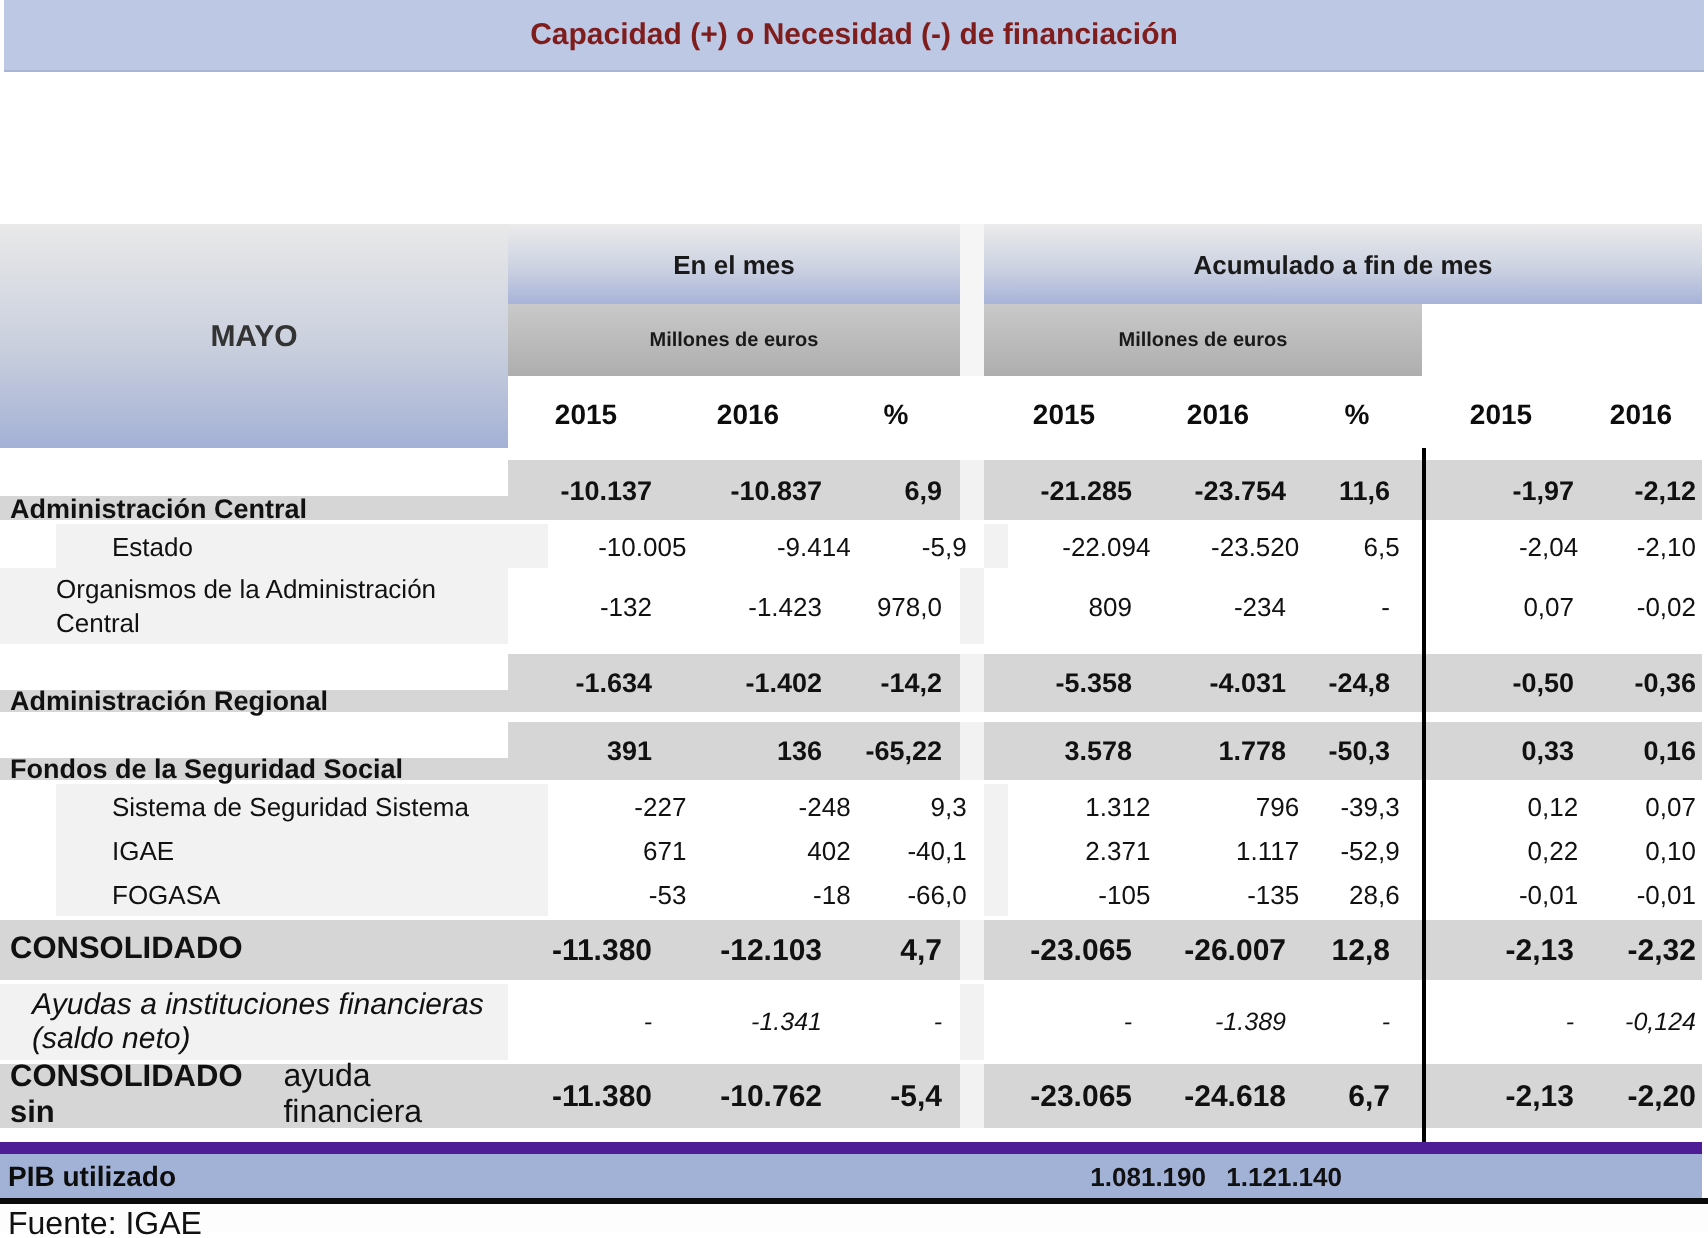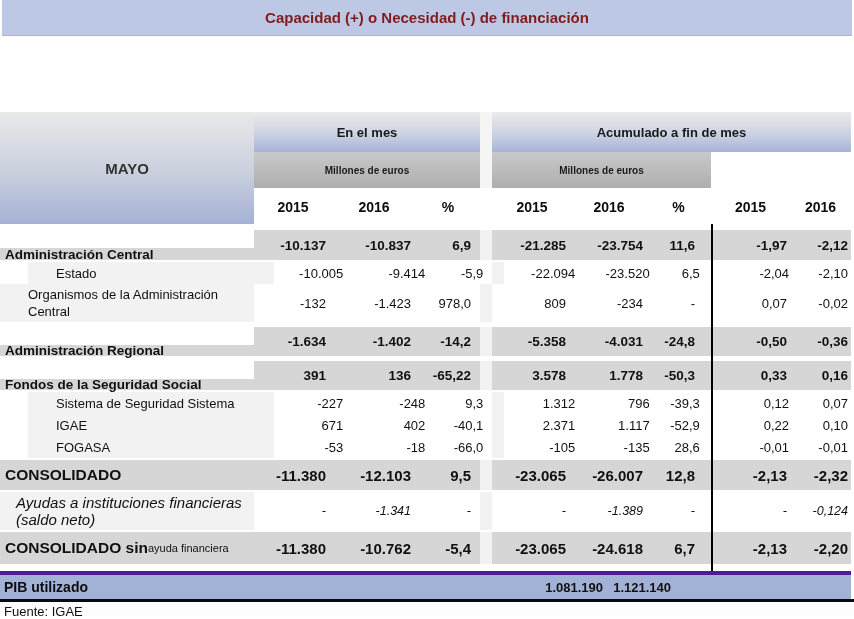--- a/index.html
+++ b/index.html
@@ -57,38 +57,38 @@
   .row-sub .num{background:#fff;}
 
   .row-sub2{height:38px;}
   .row-sub2 .cl{display:flex;flex-direction:column;justify-content:center;padding-left:28px;font-size:13px;line-height:17px;background:var(--sub-gray,#f2f2f2);}
   .row-sub2 .num{background:#fff;text-align:center;}
 
   .row-total{height:30px;}
   .row-total .cl{display:flex;align-items:center;padding-left:5px;font-size:15.5px;font-weight:bold;background:var(--group-gray,#d6d6d6);}
   .row-total .num{background:var(--group-gray,#d6d6d6);font-weight:bold;font-size:15px;}
   .row-total.tall{height:32px;}
-  .row-total .plain{font-size:11px;font-weight:normal;text-align:center;}
+  .row-total .plain{font-size:16px;font-weight:normal;}
 
   .row-italic{height:38px;font-style:italic;}
   .row-italic .cl{display:flex;flex-direction:column;justify-content:center;padding-left:16px;font-size:15px;line-height:17px;background:var(--sub-gray,#f2f2f2);}
   .row-italic .num{background:#fff;font-size:12.5px;}
 
   
   .vdivider{position:absolute;left:711px;top:224px;width:1.5px;height:347px;background:#000;}
 
   
   .pib-row{display:flex;width:851px;height:28px;background:var(--pib-blue,#a2b1d6);
-    border-top:4px solid #4c1d95;}
+    border-top:6px solid #4c1d95;}
   .pib-row .cl{display:flex;align-items:center;padding-left:4px;font-size:14px;font-weight:bold;color:#0d0d0d;}
   .pib-sp{width:238px;}
   .pib-v1{width:111px;display:flex;align-items:center;justify-content:flex-end;font-size:13px;font-weight:bold;}
   .pib-v2{width:68px;display:flex;align-items:center;justify-content:flex-end;font-size:13px;font-weight:bold;}
   .blackline{width:854px;height:3px;background:#0a0a0a;}
-  .source{padding:2px 0 0 4px;font-size:13px;color:#111;background:#fdfdfd;height:14px;}
+  .source{padding:2px 0 0 4px;font-size:16px;color:#111;background:#fdfdfd;height:14px;}
 </style>
 </head>
 <body>
 
 <div class="page">
 
   <div class="titlebar">
     <span>Capacidad (+) o Necesidad (-) de financiación</span>
   </div>
 
@@ -232,21 +232,21 @@
       <div class="n6 num">28,6</div>
       <div class="n7 num">-0,01</div>
       <div class="n8 num">-0,01</div>
     </div>
     <div class="sep2"></div>
 
     <div class="r row-total">
       <div class="cl">CONSOLIDADO</div>
       <div class="n1 num">-11.380</div>
       <div class="n2 num">-12.103</div>
-      <div class="n3 num">9,5</div>
+      <div class="n3 num">4,7</div>
       <div class="g"></div>
       <div class="n4 num">-23.065</div>
       <div class="n5 num">-26.007</div>
       <div class="n6 num">12,8</div>
       <div class="n7 num">-2,13</div>
       <div class="n8 num">-2,32</div>
     </div>
     <div class="sep2"></div>
 
     <div class="r row-italic">

